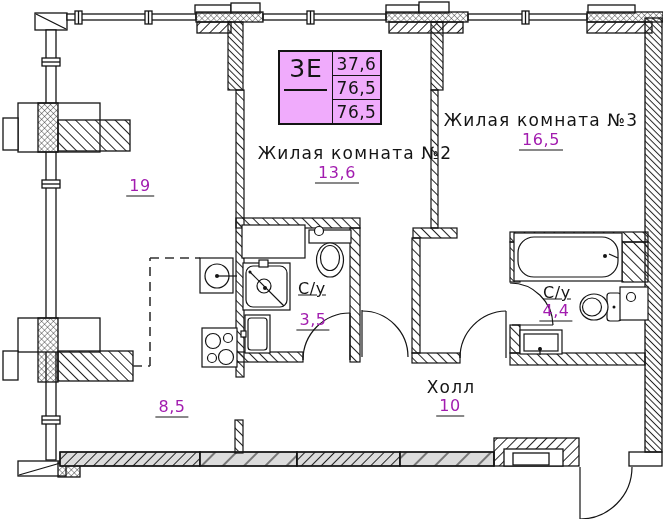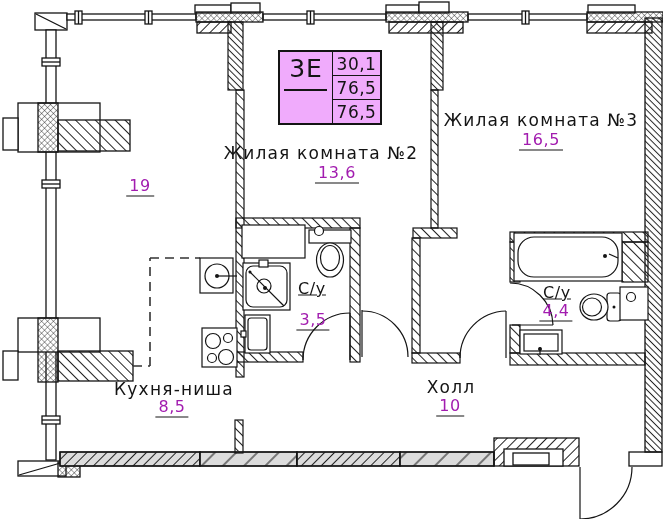--- a/index.html
+++ b/index.html
@@ -259,43 +259,42 @@
       <rect x="520" y="330" width="42" height="24"></rect>
       <rect x="524" y="334" width="34" height="17" fill="none"></rect>
       <line x1="540" y1="347" x2="540" y2="355"></line>
       <circle cx="540" cy="349" r="2" fill="#141414" stroke="none"></circle>
     </g>
   </g>
 </svg>
 
 <div class="area" style="left:140px;top:186px">19</div>
 
-<div class="lbl" style="left:321px;top:153px">Жилая комната №2</div>
+<div class="lbl" style="left:355px;top:153px">Жилая комната №2</div>
 <div class="area" style="left:337px;top:173px">13,6</div>
 
 <div class="lbl" style="left:541px;top:120px">Жилая комната №3</div>
 <div class="area" style="left:541px;top:140px">16,5</div>
 
 <div class="lbl small" style="left:312px;top:288px">С/у</div>
 <div class="area" style="left:313px;top:320px">3,5</div>
 
 <div class="lbl small" style="left:557px;top:292px">С/у</div>
 <div class="area" style="left:556px;top:311px">4,4</div>
 
-<div class="lbl" style="left:174px;top:389px">Кухня-ниша</div>
 <div class="area" style="left:172px;top:407px">8,5</div>
 
 <div class="lbl" style="left:451px;top:387px">Холл</div>
 <div class="area" style="left:450px;top:406px">10</div>
 
 <div class="stamp">
   <div class="stamp-left">
     <span class="stamp-type">3Е</span>
     <span class="stamp-underline"></span>
   </div>
   <div class="stamp-right">
-    <div class="stamp-cell">30,1</div>
+    <div class="stamp-cell">37,6</div>
     <div class="stamp-cell">76,5</div>
     <div class="stamp-cell">76,5</div>
   </div>
 </div>
 
 </div>
 
 </body></html>

